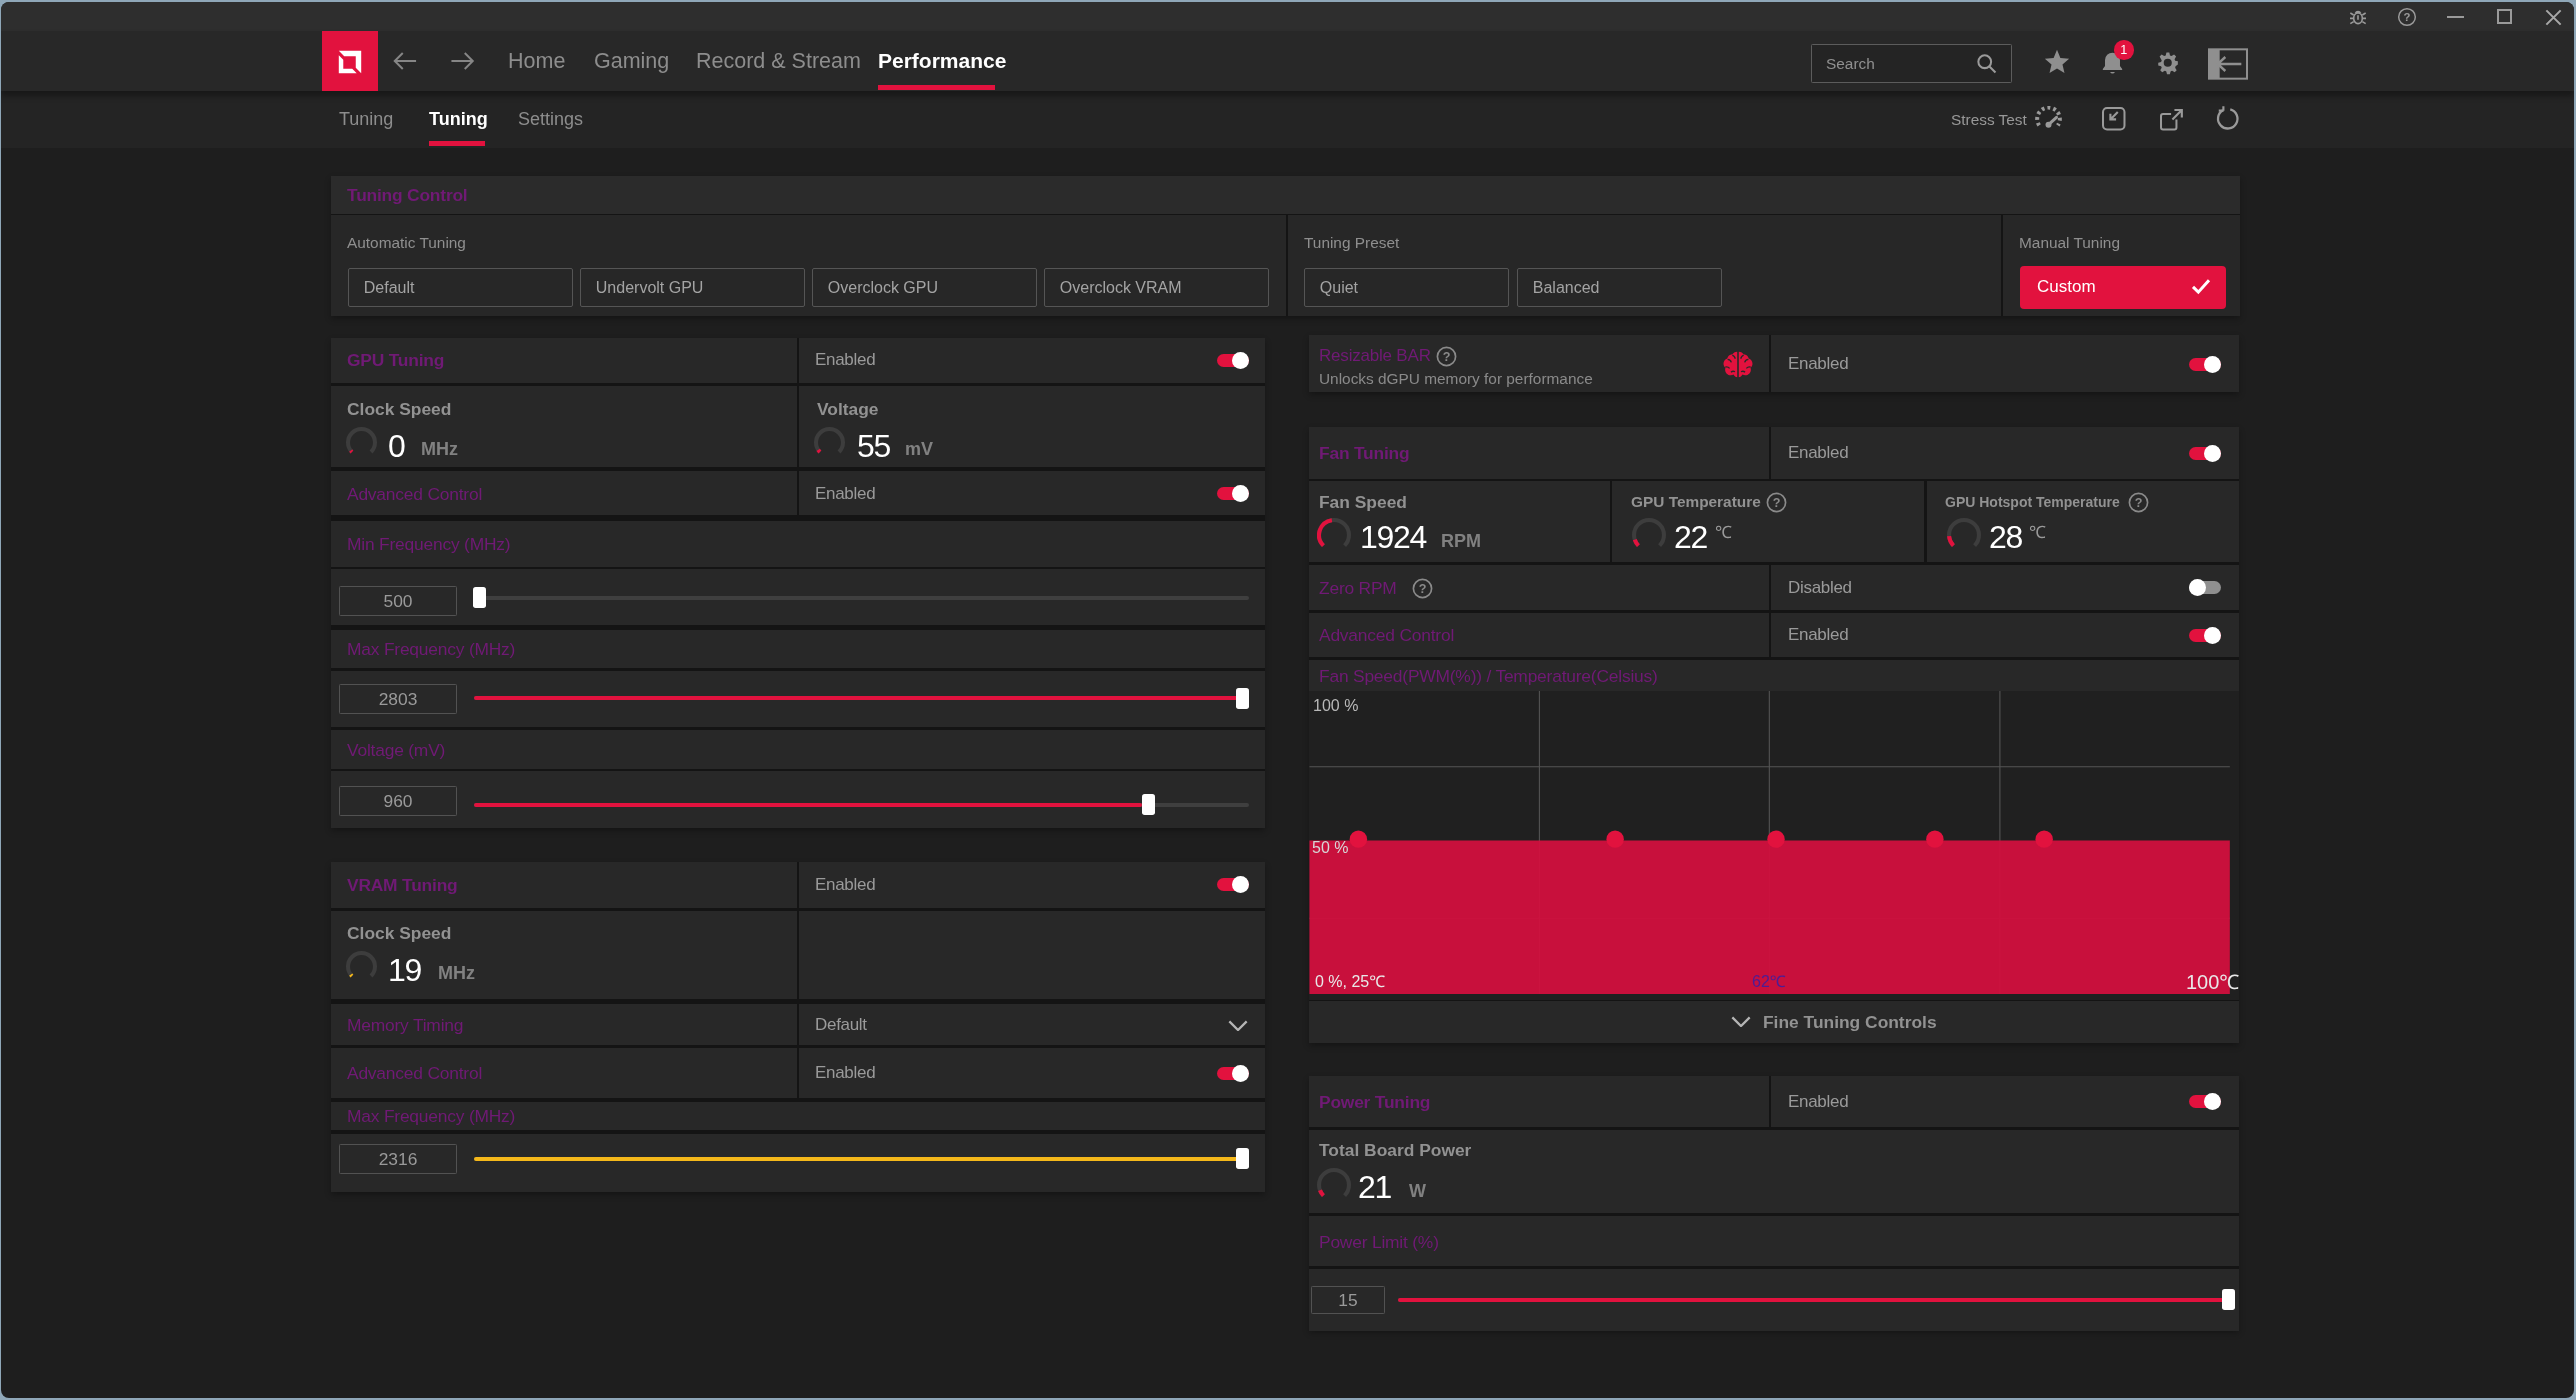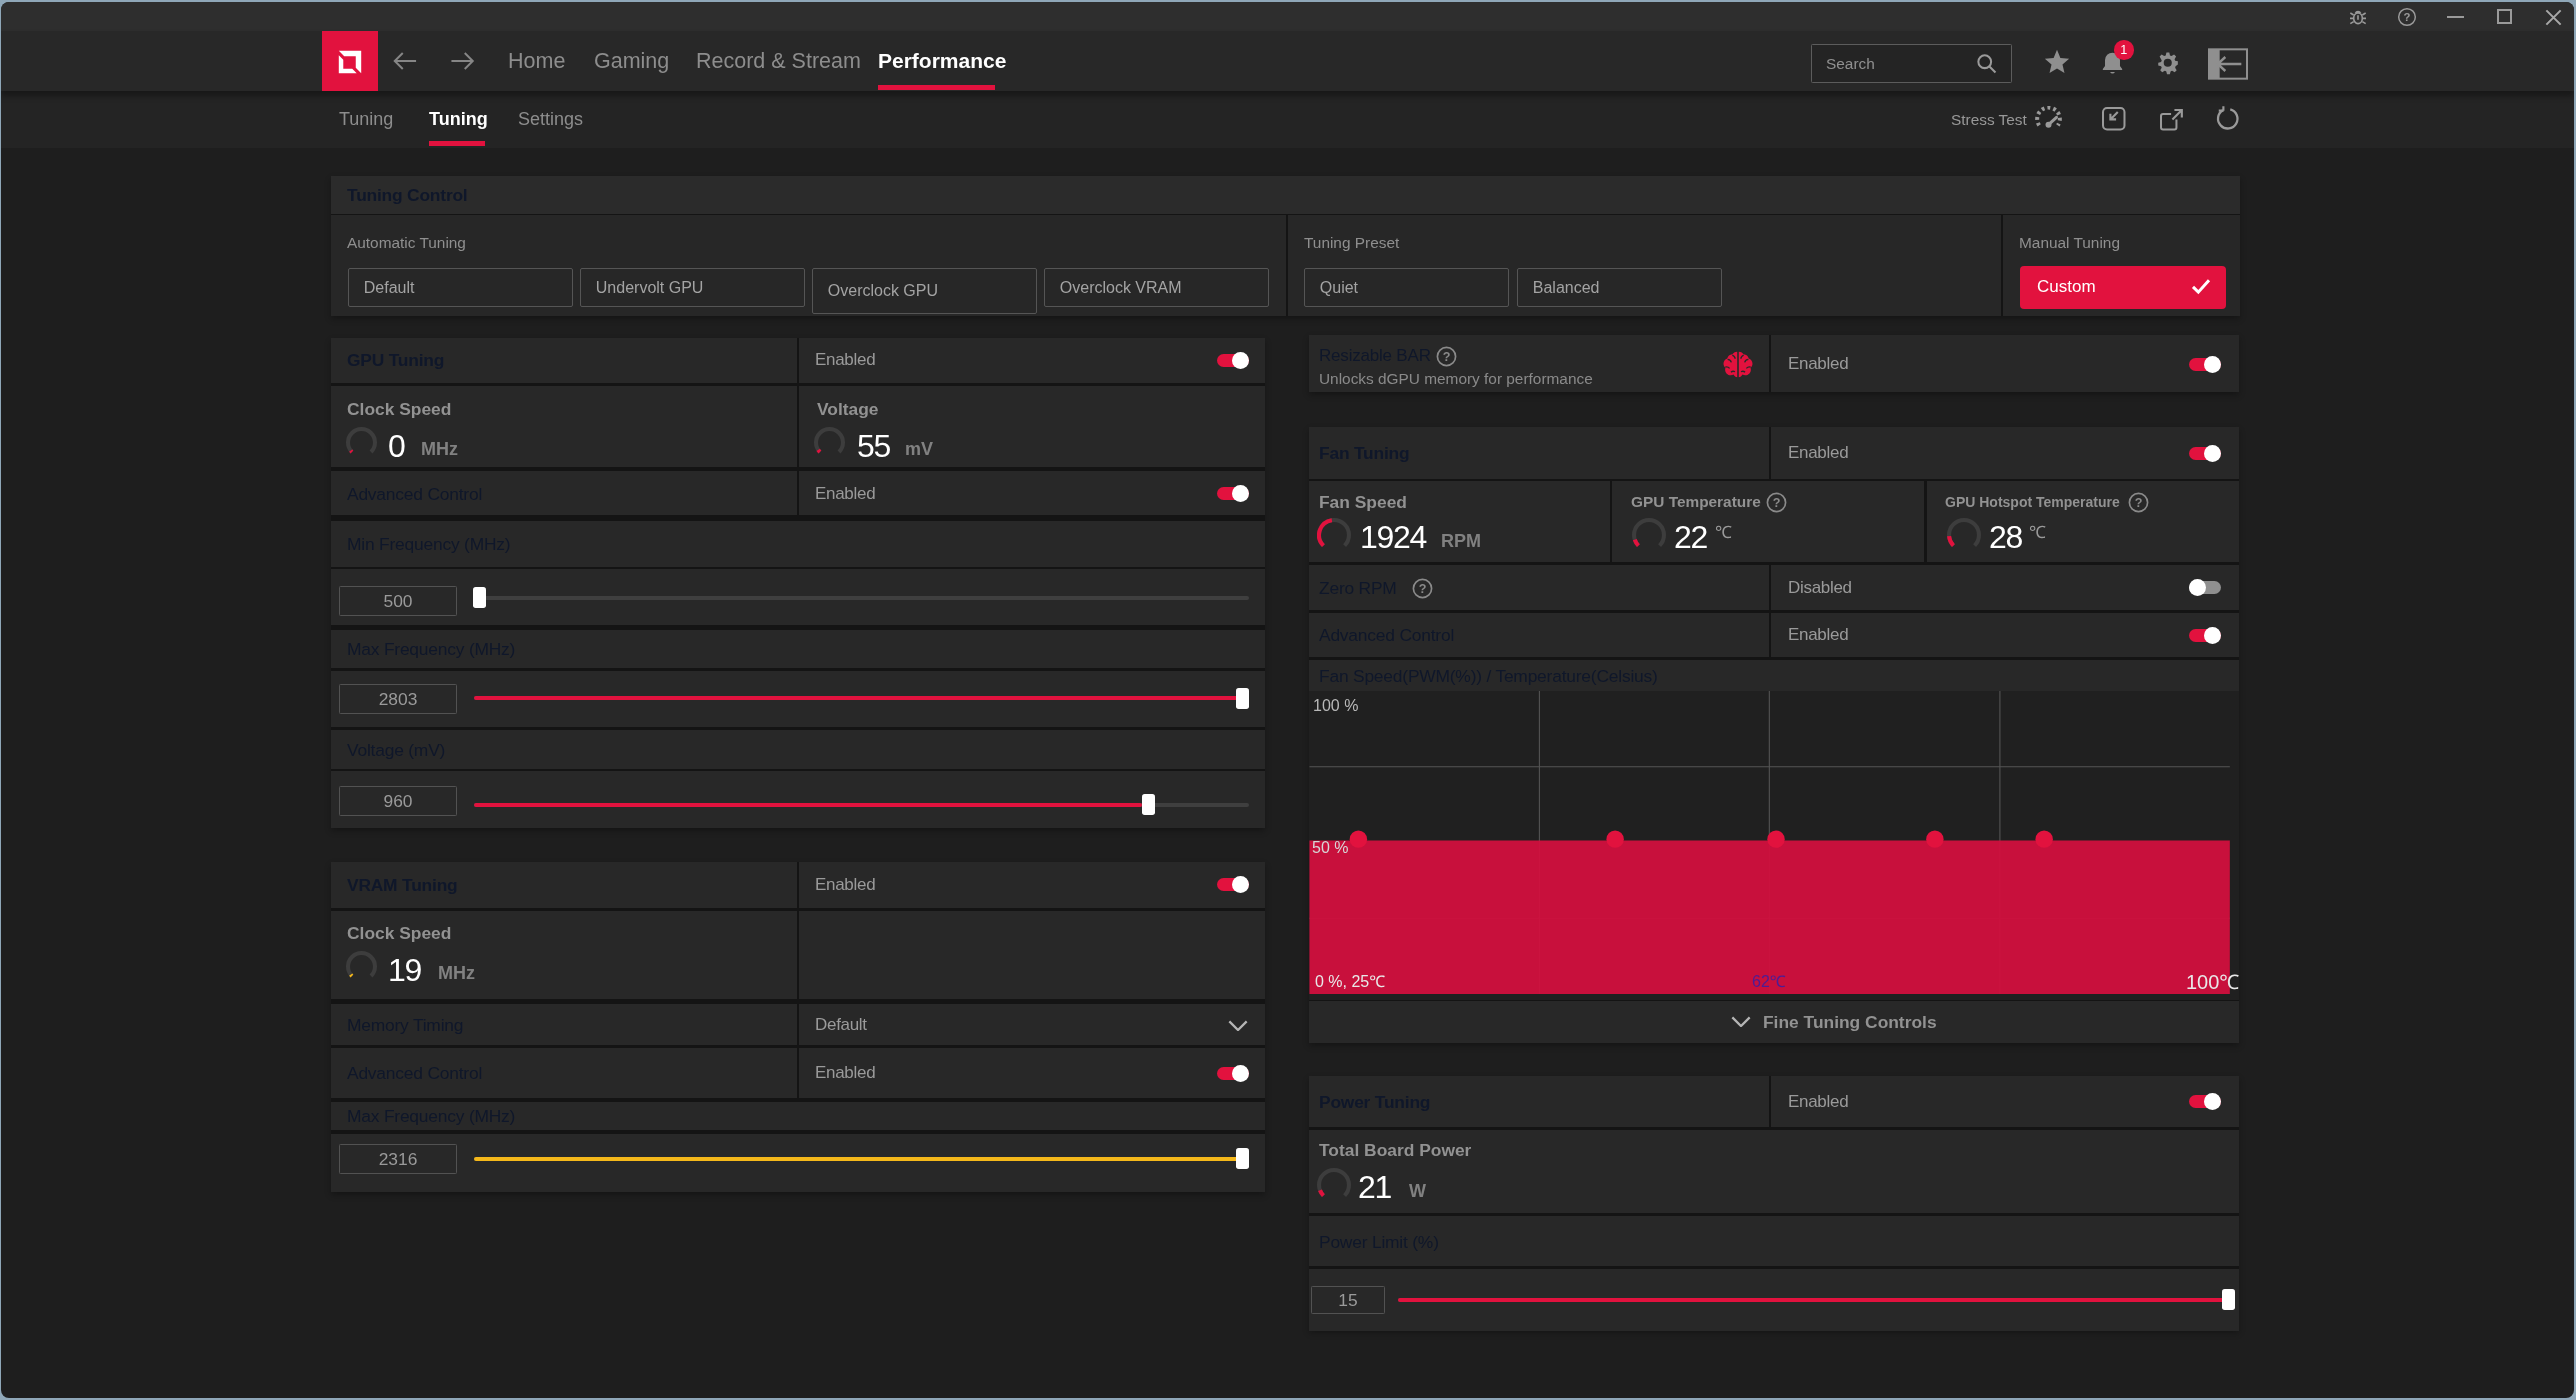--- a/index.html
+++ b/index.html
@@ -6,21 +6,21 @@
   html,body { width:2576px; height:1400px; background:#8fa7b8; font-family:"Liberation Sans",sans-serif; overflow:hidden; }
   .abs { position:absolute; }
   #win { position:absolute; left:1.3px; top:2px; width:2573px; height:1396px; background:#1e1e1e; border-radius:8px; overflow:hidden; }
   .tb { position:absolute; left:0; top:0; width:100%; height:29px; background:#2e2e2e; }
   .nav { position:absolute; left:0; top:29px; width:100%; height:60px; background:#282828; box-shadow:0 4.7px 6px rgba(0,0,0,0.35); z-index:2; }
   .subnav { position:absolute; left:0; top:89px; width:100%; height:57px; background:#242424; }
   .navitem { position:absolute; top:31px; height:60px; line-height:60px; font-size:21.5px; color:#8d8d8d; }
   .sitem { position:absolute; top:91px; height:57px; line-height:57px; font-size:18px; color:#8d8d8d; }
   .panel { position:absolute; background:#141414; box-shadow:0 3.4px 6px rgba(0,0,0,0.3); }
   .cell { position:absolute; background:#282828; }
-  .wlbl { color:#0f172a; font-size:17.4px; letter-spacing:-0.2px; }
+  .wlbl { color:#701a75; font-size:17.4px; letter-spacing:-0.2px; }
   .glbl { color:#9a9a9a; font-size:17px; letter-spacing:-0.3px; }
   .seclbl { color:#929292; font-size:17.4px; font-weight:bold; }
   .bignum { color:#ffffff; font-size:32px; letter-spacing:-1.3px; }
   .unit { color:#818181; font-size:18px; font-weight:bold;margin-left:10px; }
   .btn { position:absolute; border:1.3px solid #555555; border-radius:2px; color:#a3a3a3; font-size:16px; }
   .btn span { position:absolute; left:14.8px; top:50%; transform:translateY(-50%); }
   .tgl { position:absolute; width:32px; height:17.4px; }
   .tgl .tr { position:absolute; left:0; top:2px; width:32px; height:13.4px; border-radius:6.7px; background:#e2123e; }
   .tgl .kn { position:absolute; top:0; width:17.4px; height:17.4px; border-radius:50%; background:#ffffff; }
   .tgl.on .kn { right:0; }
@@ -130,21 +130,21 @@
 <div class="abs wlbl vctr" style="left:347px;top:195px;font-weight:bold">Tuning Control</div>
 <div class="abs vctr" style="left:347px;top:243px;font-size:15.4px;color:#8f8f8f">Automatic Tuning</div>
 <div class="abs vctr" style="left:1304px;top:243px;font-size:15.4px;color:#8f8f8f">Tuning Preset</div>
 <div class="abs vctr" style="left:2019px;top:243px;font-size:15.4px;color:#8f8f8f">Manual Tuning</div>
 <div class="btn" style="left:348px;top:268px;width:225px;height:39px">
       <span>Default</span>
     </div>
 <div class="btn" style="left:580px;top:268px;width:225px;height:39px">
       <span>Undervolt GPU</span>
     </div>
-<div class="btn" style="left:812px;top:268px;width:225px;height:46px">
+<div class="btn" style="left:812px;top:268px;width:225px;height:39px">
       <span>Overclock GPU</span>
     </div>
 <div class="btn" style="left:1044px;top:268px;width:225px;height:39px">
       <span>Overclock VRAM</span>
     </div>
 <div class="btn" style="left:1304px;top:268px;width:205px;height:39px">
       <span>Quiet</span>
     </div>
 <div class="btn" style="left:1517px;top:268px;width:205px;height:39px">
       <span>Balanced</span>

